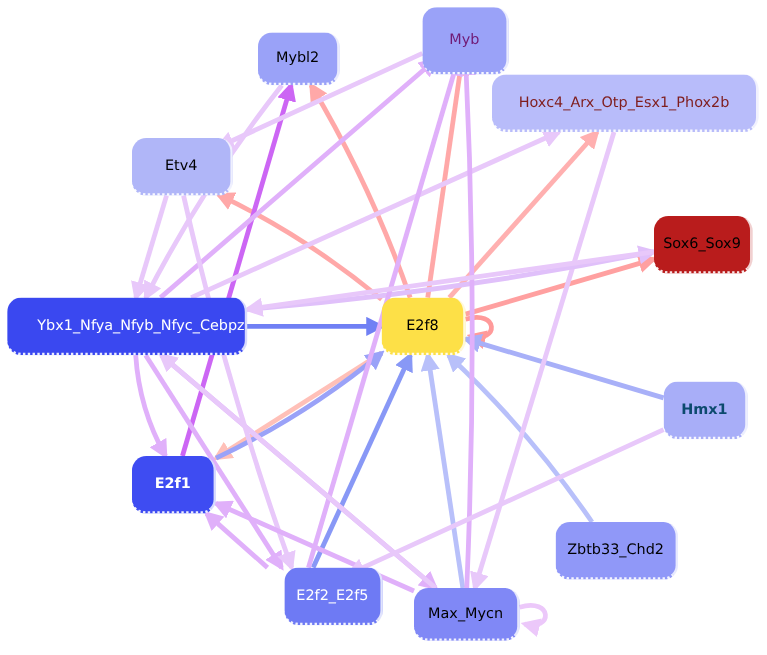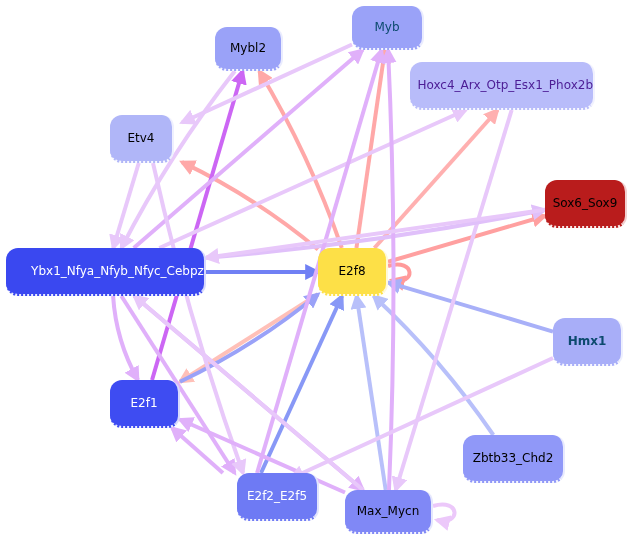--- a/index.html
+++ b/index.html
@@ -154,42 +154,42 @@
       <path fill="none" stroke="#e0b0fa" stroke-width="4" marker-end="url(#arr30)" d="M388.95454545454544,490 Q398.49997865589785,269.9793388870746 388.04545454545456,50"></path>
       <path fill="none" stroke="#ecc8fa" stroke-width="4" marker-end="url(#arr31)" d="M433,506 C461,498 461,526 437,520"></path>
       <path fill="none" stroke="#e8c8fa" stroke-width="4" marker-end="url(#arr32)" d="M553,358.05029585798815 Q422,418.1242603550296 291,478.198224852071"></path>
       <path fill="none" stroke="#e8c8fa" stroke-width="4" marker-end="url(#arr34)" d="M545,209.80833333333334 Q375.5,233.82083333333333 206,257.8333333333333"></path>
     </g>
 </svg>
 <div id="nodes">
     <div class="node" style="left: 215px; top: 27px; width: 68px; height: 44px; background: rgb(154, 162, 248); color: rgb(0, 0, 0);">
       <span>Mybl2</span>
     </div>
-    <div class="node" style="left: 352px; top: 6px; width: 72px; height: 44px; background: rgb(154, 162, 248); color: #0c4a6e;">
+    <div class="node" style="left: 352px; top: 6px; width: 72px; height: 56px; background: rgb(154, 162, 248); color: #701a75;">
       <span>Myb</span>
     </div>
-    <div class="node" style="left: 410px; top: 62px; width: 185px; height: 48px; background: rgb(184, 188, 250); color: #4c1d95; justify-content: flex-end;">
+    <div class="node" style="left: 410px; top: 62px; width: 222px; height: 48px; background: rgb(184, 188, 250); color: #7f1d1d;">
       <span>Hoxc4_Arx_Otp_Esx1_Phox2b</span>
     </div>
-    <div class="node" style="left: 110px; top: 115px; width: 64px; height: 48px; background: rgb(176, 182, 248); color: rgb(0, 0, 0);">
+    <div class="node" style="left: 110px; top: 115px; width: 84px; height: 48px; background: rgb(176, 182, 248); color: rgb(0, 0, 0);">
       <span>Etv4</span>
     </div>
     <div class="node" style="left: 545px; top: 180px; width: 82px; height: 48px; background: #b91c1c; color: rgb(0, 0, 0);">
       <span>Sox6_Sox9</span>
     </div>
     <div class="node" style="left: 6px; top: 248px; width: 200px; height: 48px; background: rgb(58, 72, 240); color: rgb(255, 255, 255); padding-left: 25px;">
       <span>Ybx1_Nfya_Nfyb_Nfyc_Cebpz</span>
     </div>
     <div class="node" style="left: 318px; top: 248px; width: 70px; height: 48px; background: #fde047; color: rgb(0, 0, 0);">
       <span>E2f8</span>
     </div>
     <div class="node" style="left: 553px; top: 318px; width: 70px; height: 48px; background: rgb(168, 174, 248); color: #0c4a6e; font-weight: bold;">
       <span>Hmx1</span>
     </div>
-    <div class="node" style="left: 110px; top: 380px; width: 70px; height: 48px; background: rgb(62, 76, 242); color: rgb(255, 255, 255);">
+    <div class="node" style="left: 110px; top: 380px; width: 70px; height: 48px; background: rgb(62, 76, 242); color: rgb(255, 255, 255); font-weight: bold;">
       <span>E2f1</span>
     </div>
     <div class="node" style="left: 463px; top: 435px; width: 102px; height: 48px; background: rgb(144, 152, 248); color: rgb(0, 0, 0);">
       <span>Zbtb33_Chd2</span>
     </div>
     <div class="node" style="left: 209px; top: 473px; width: 82px; height: 48px; background: rgb(110, 122, 244); color: rgb(255, 255, 255); margin-left: 28px;">
       <span>E2f2_E2f5</span>
     </div>
     <div class="node" style="left: 345px; top: 490px; width: 88px; height: 44px; background: rgb(128, 136, 246); color: rgb(0, 0, 0);">
       <span>Max_Mycn</span>

